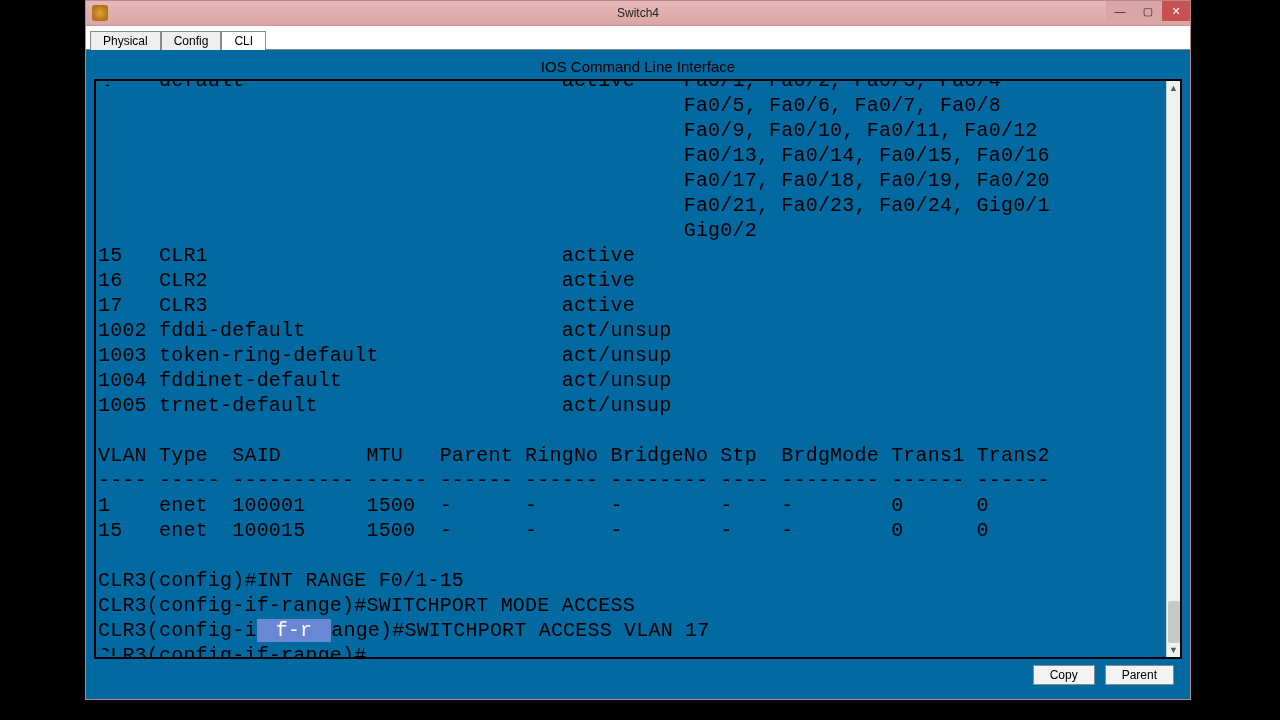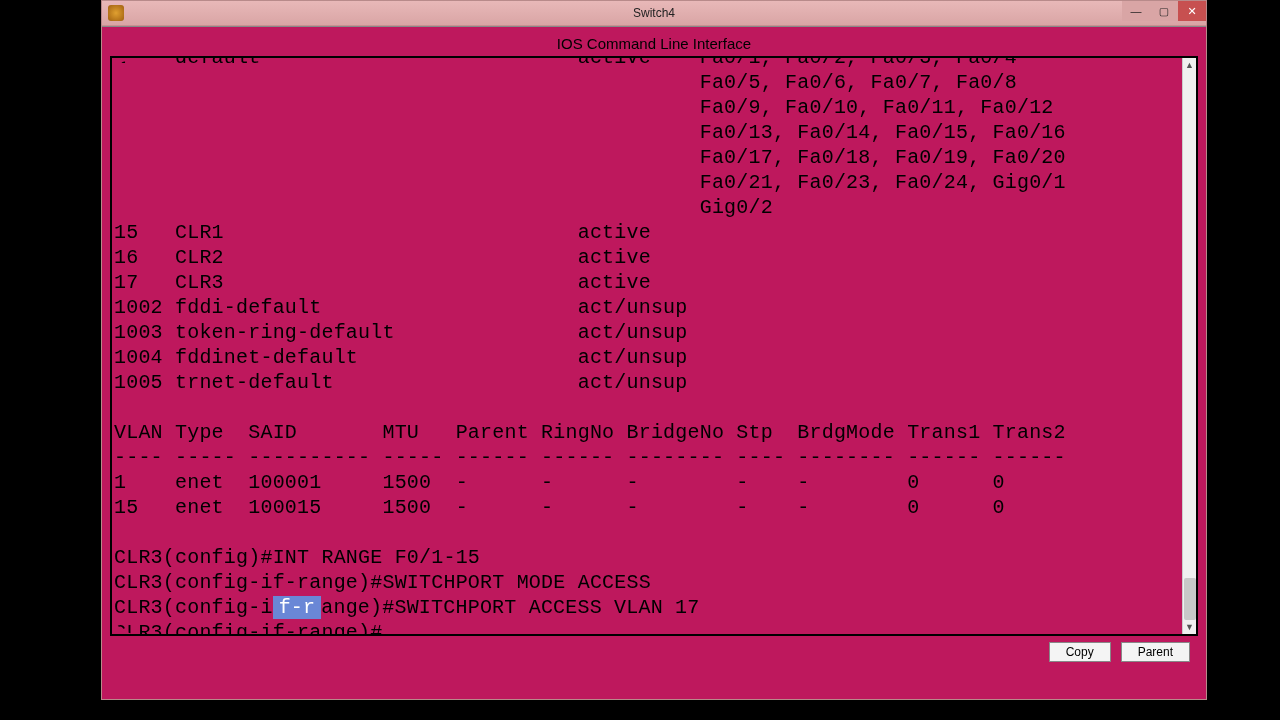--- a/index.html
+++ b/index.html
@@ -6,25 +6,25 @@
   body {
     background: #000;
     width: 1280px;
     height: 720px;
     overflow: hidden;
     font-family: Tahoma, Arial, sans-serif;
     position: relative;
   }
   .window {
     position: absolute;
-    left: 101px;
+    left: 85px;
     top: 0;
     width: 1106px;
     height: 700px;
-    background: #be185d;
+    background: #0369a1;
     border: 1px solid #b88a8a;
   }
   .titlebar {
     height: 25px;
     background: linear-gradient(#e8b8b8, #d9a5a5);
     display: flex;
     align-items: center;
     position: relative;
     border-bottom:1px solid #c89090;
   }
@@ -132,37 +132,42 @@
   }
   .pt-btn {
     font-size:12px;
     padding:2px 16px;
     border:1px solid #888;
     background:#f4f4f4;
   }
   .highlight {
     background:#6a87d6;
     color:#fff;
-    padding:0 6px;
+    padding:0 19px;
   }
 </style>
 </head>
 <body>
 
 <div class="window">
   <div class="titlebar">
     <div class="app-icon"></div>
     <div class="title-text">Switch4</div>
     <div class="win-controls">
       <div class="win-btn">—</div>
       <div class="win-btn">▢</div>
       <div class="win-btn close">✕</div>
     </div>
   </div>
 
+  <div class="tabs">
+    <div class="tab">Physical</div>
+    <div class="tab">Config</div>
+    <div class="tab active">CLI</div>
+  </div>
 
   <div class="tab-body">
     <div class="cli-title">IOS Command Line Interface</div>
     <div class="terminal-wrap">
       <div class="terminal" id="term"><div style="margin-top: -13px;"><div>1    default                          active    Fa0/1, Fa0/2, Fa0/3, Fa0/4</div><div>                                                Fa0/5, Fa0/6, Fa0/7, Fa0/8</div><div>                                                Fa0/9, Fa0/10, Fa0/11, Fa0/12</div><div>                                                Fa0/13, Fa0/14, Fa0/15, Fa0/16</div><div>                                                Fa0/17, Fa0/18, Fa0/19, Fa0/20</div><div>                                                Fa0/21, Fa0/23, Fa0/24, Gig0/1</div><div>                                                Gig0/2</div><div>15   CLR1                             active    </div><div>16   CLR2                             active    </div><div>17   CLR3                             active    </div><div>1002 fddi-default                     act/unsup </div><div>1003 token-ring-default               act/unsup </div><div>1004 fddinet-default                  act/unsup </div><div>1005 trnet-default                    act/unsup </div><div>&nbsp;</div><div>VLAN Type  SAID       MTU   Parent RingNo BridgeNo Stp  BrdgMode Trans1 Trans2</div><div>---- ----- ---------- ----- ------ ------ -------- ---- -------- ------ ------</div><div>1    enet  100001     1500  -      -      -        -    -        0      0</div><div>15   enet  100015     1500  -      -      -        -    -        0      0</div><div>&nbsp;</div><div>CLR3(config)#INT RANGE F0/1-15</div><div>CLR3(config-if-range)#SWITCHPORT MODE ACCESS</div><div><span>CLR3(config-i</span><span class="highlight">f-r</span><span>ange)#SWITCHPORT ACCESS VLAN 17</span></div><div>CLR3(config-if-range)#</div></div></div>
       <div class="scrollbar">
         <div class="scroll-arrow">▲</div>
         <div class="scroll-thumb"></div>
         <div class="scroll-arrow" style="position:absolute;bottom:0;">▼</div>
       </div>

